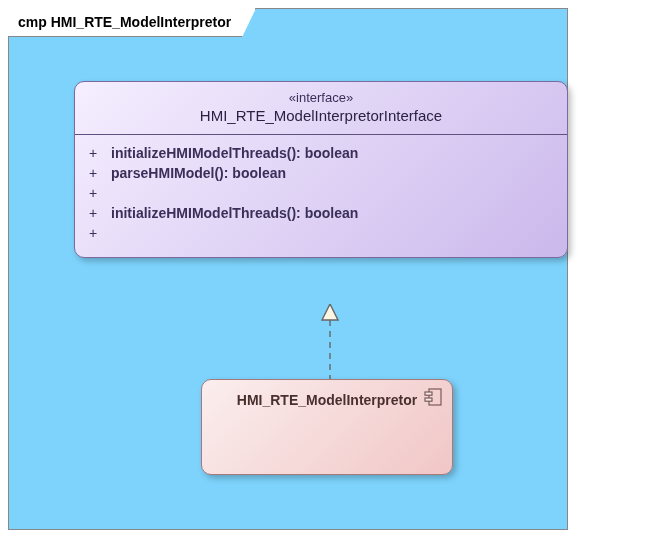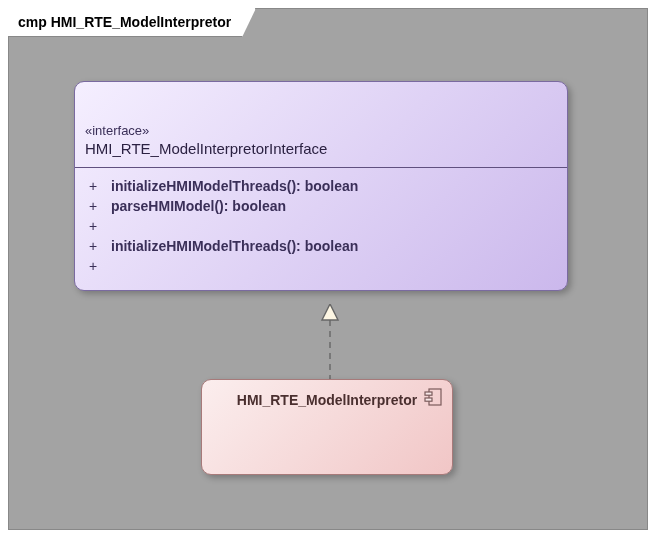--- a/index.html
+++ b/index.html
@@ -6,24 +6,24 @@
   body {
     font-family: Arial, Helvetica, sans-serif;
     background: #fff;
     width: 656px;
     height: 544px;
     position: relative;
     padding: 8px;
   }
   .frame {
     position: relative;
-    width: 640px;
+    width: 560px;
     height: 522px;
     border: 1.5px solid #888;
-    background: #a3a3a3;
+    background: #7dd3fc;
   }
   .frame-label {
     position: absolute;
     top: -1px;
     left: -1px;
     border: 1.5px solid #888;
     border-top: none;
     border-left: none;
     background: #fff;
     padding: 6px 24px 6px 10px;
@@ -38,23 +38,23 @@
     left: 65px;
     top: 72px;
     width: 494px;
     border: 1.5px solid #7a6aa0;
     border-radius: 10px;
     background: linear-gradient(135deg, #f5efff 0%, #cbb8ec 100%);
     box-shadow: 3px 3px 6px rgba(0,0,0,0.25);
     overflow: hidden;
   }
   .interface-header {
+    text-align: center;
     padding: 8px 10px 10px 10px;
     border-bottom: 1.5px solid #60507f;
-    margin-top: 33px;
   }
   .stereotype {
     font-size: 13px;
     color: #3a2f58;
   }
   .iface-name {
     font-size: 15px;
     font-weight: normal;
     color: #2b2142;
     margin-top: 2px;

